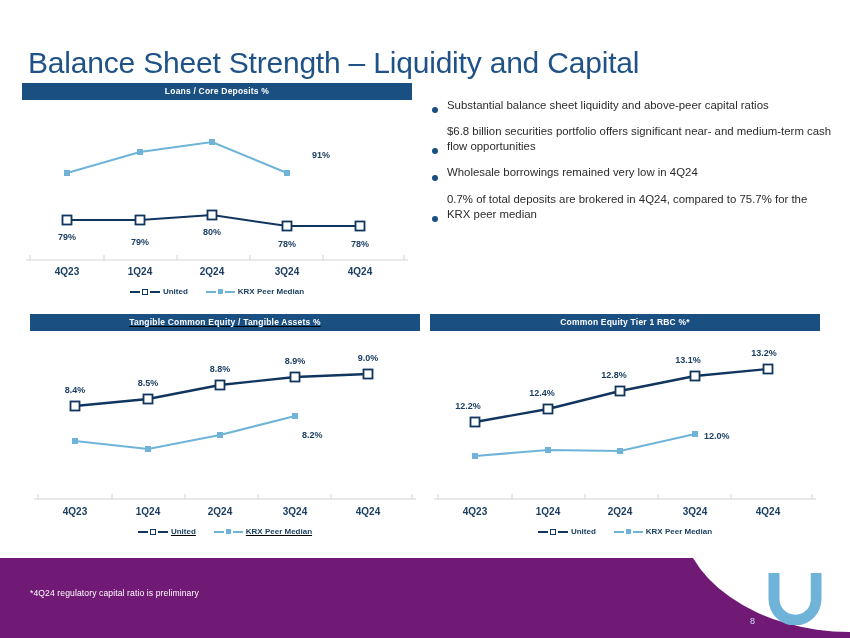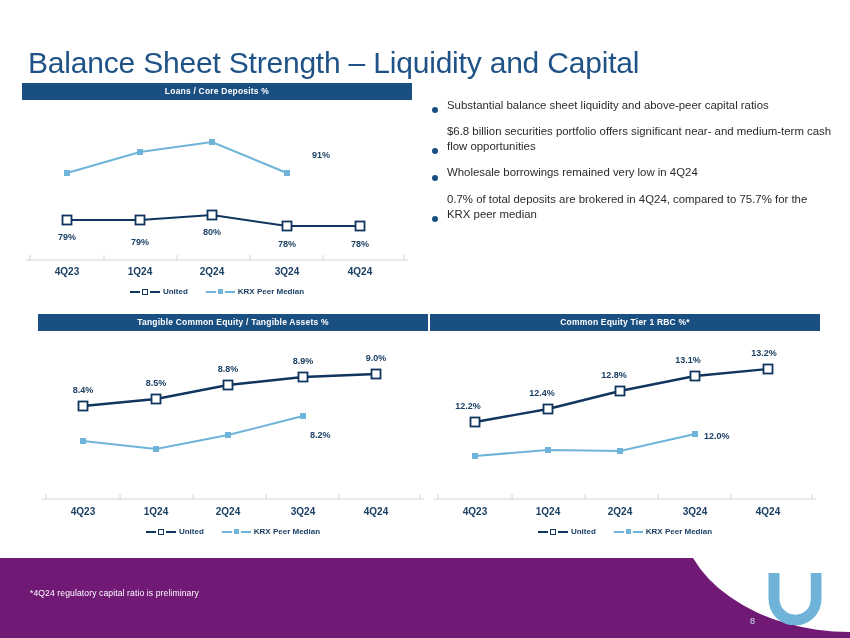--- a/index.html
+++ b/index.html
@@ -157,21 +157,21 @@
     <div class="bullet">
       <span class="bullet-dot"></span>
       <span>Wholesale borrowings remained very low in 4Q24</span>
     </div>
     <div class="bullet">
       <span class="bullet-dot"></span>
       <span>0.7% of total deposits are brokered in 4Q24, compared to 75.7% for the KRX peer median</span>
     </div>
   </div>
 
-  <div class="panel" style="left:38px;top:314px;width:390px;">
+  <div class="panel" style="left:30px;top:314px;width:390px;text-decoration:underline;">
     <div class="panel-header">Tangible Common Equity / Tangible Assets %</div>
     <div class="plot" style="height:172px;">
       <svg viewBox="0 0 390 172" preserveAspectRatio="none">
 
         <polyline points="45,110 118,118 190,104 265,85" fill="none" stroke="#6fb4d8" stroke-width="2"></polyline>
         <rect x="42" y="107" width="6" height="6" fill="#6fb4d8"></rect>
         <rect x="115" y="115" width="6" height="6" fill="#6fb4d8"></rect>
         <rect x="187" y="101" width="6" height="6" fill="#6fb4d8"></rect>
         <rect x="262" y="82" width="6" height="6" fill="#6fb4d8"></rect>
 

